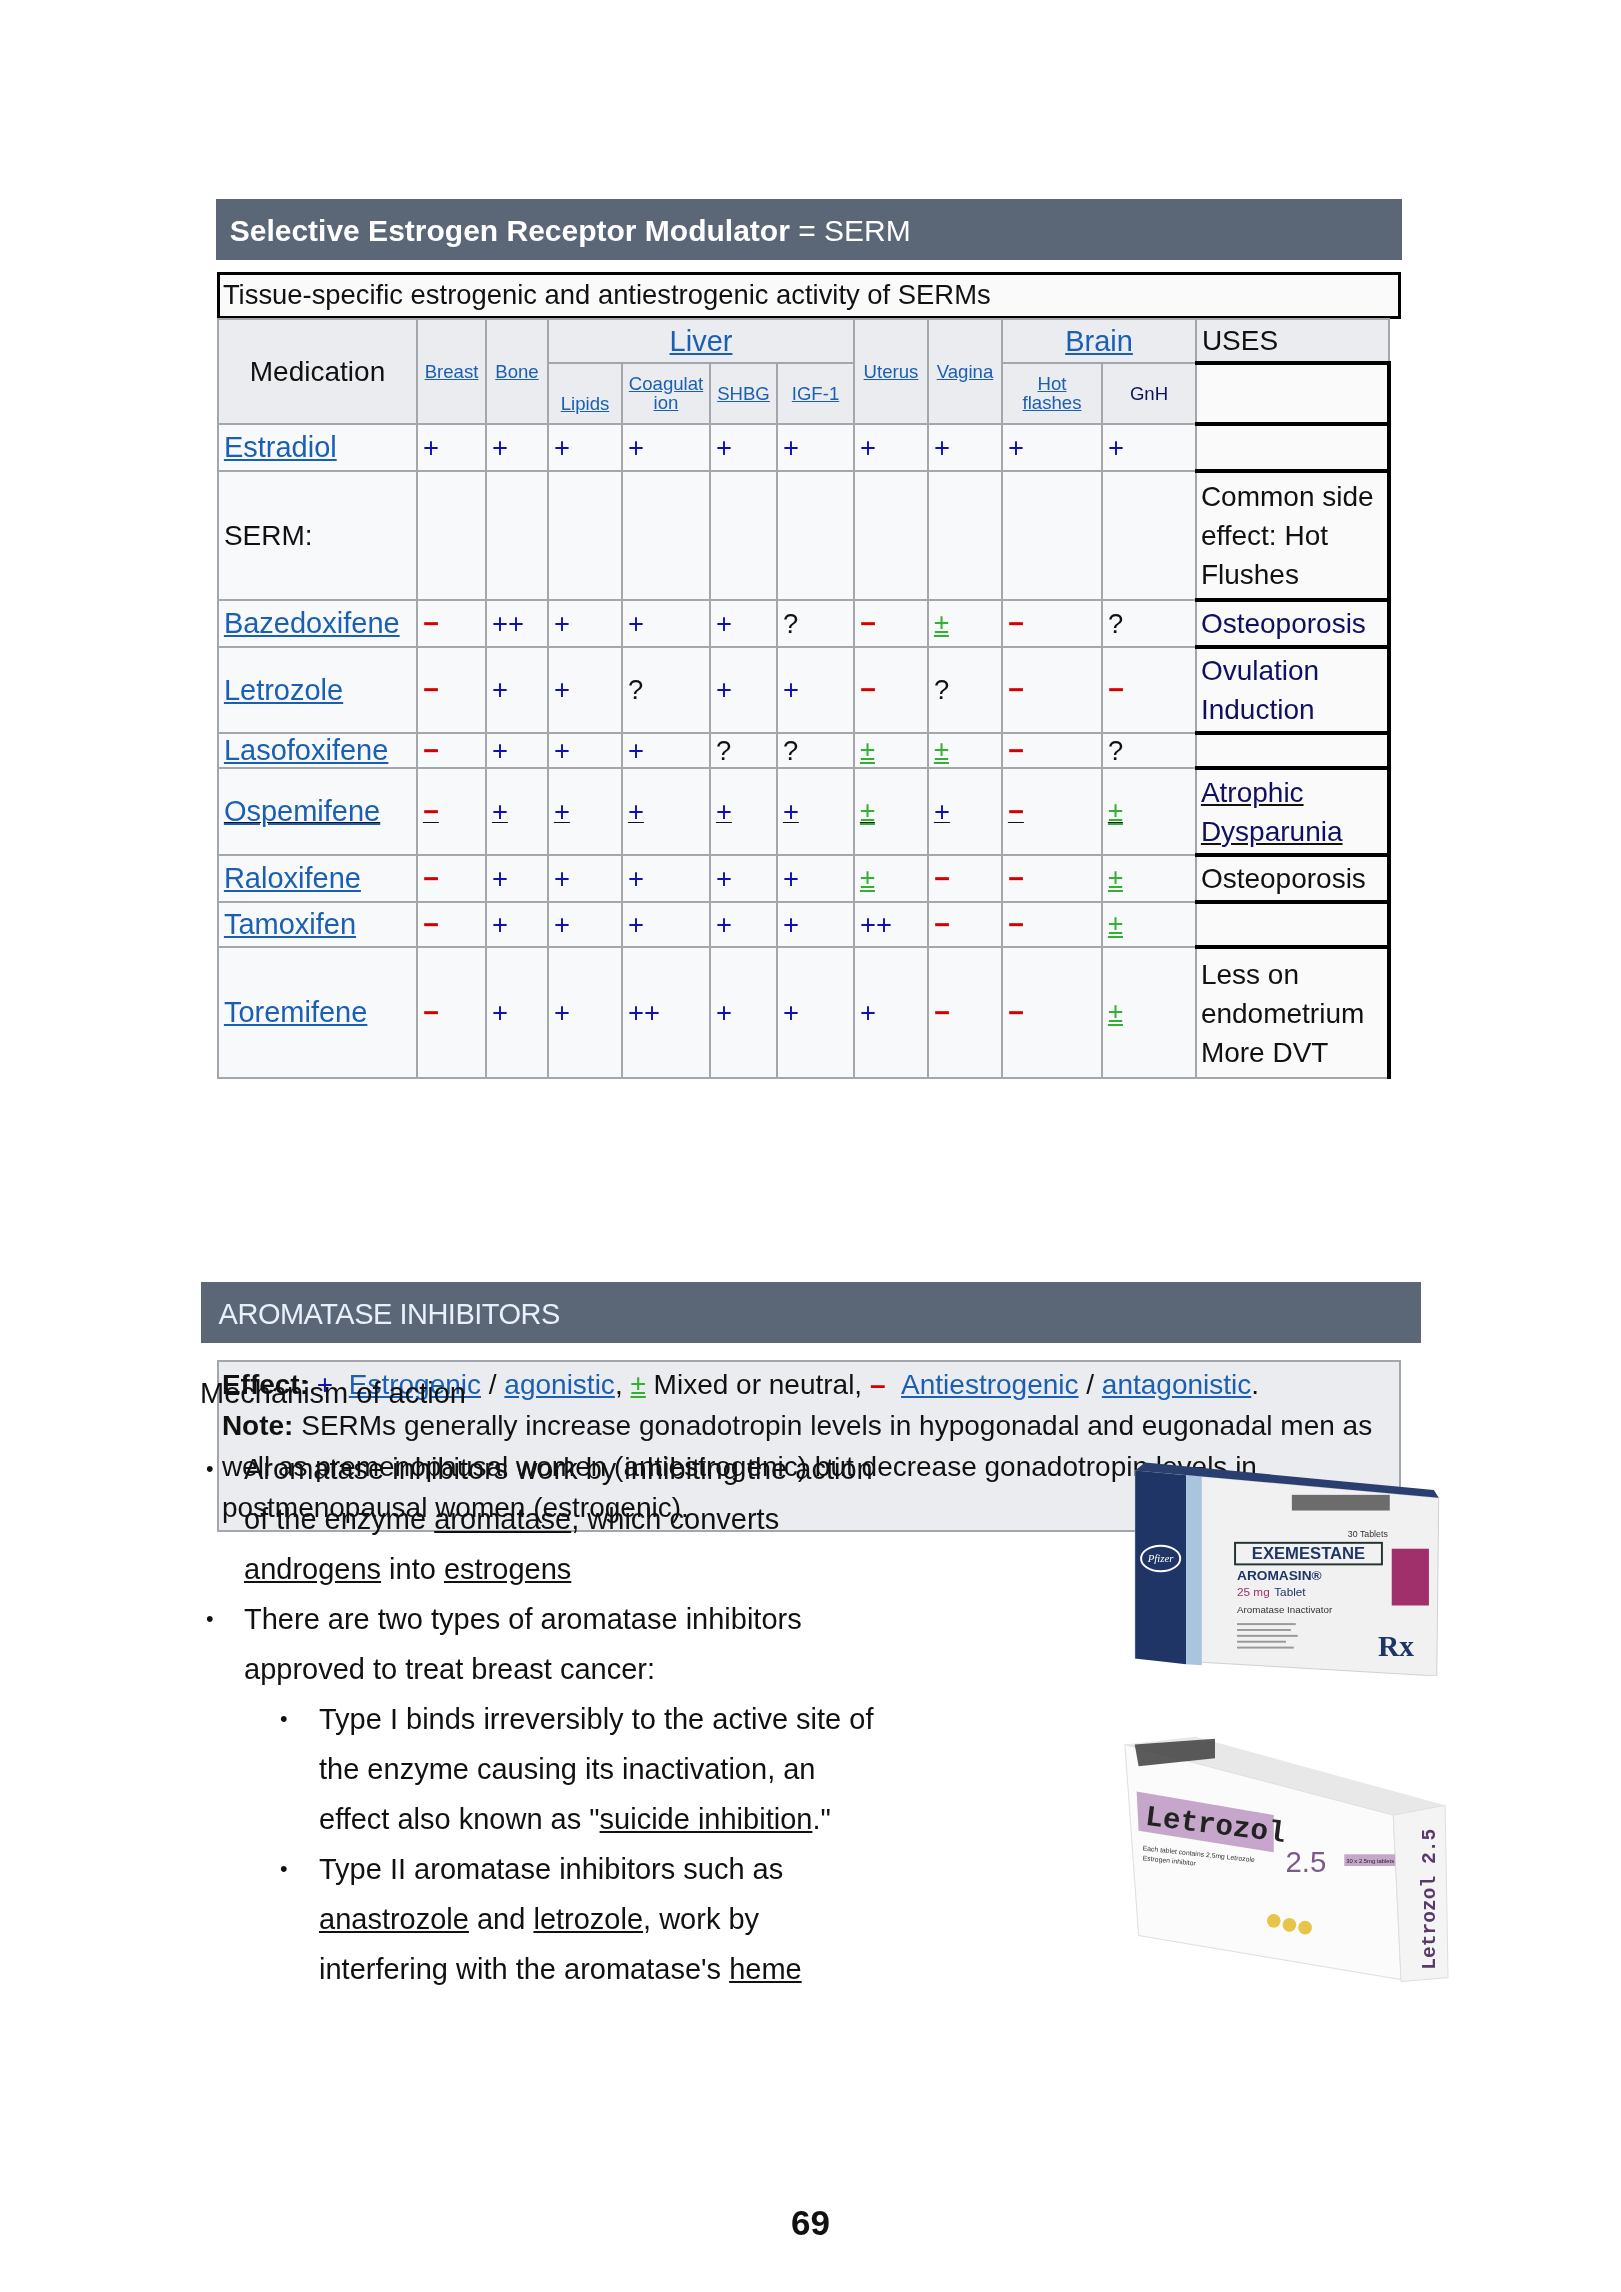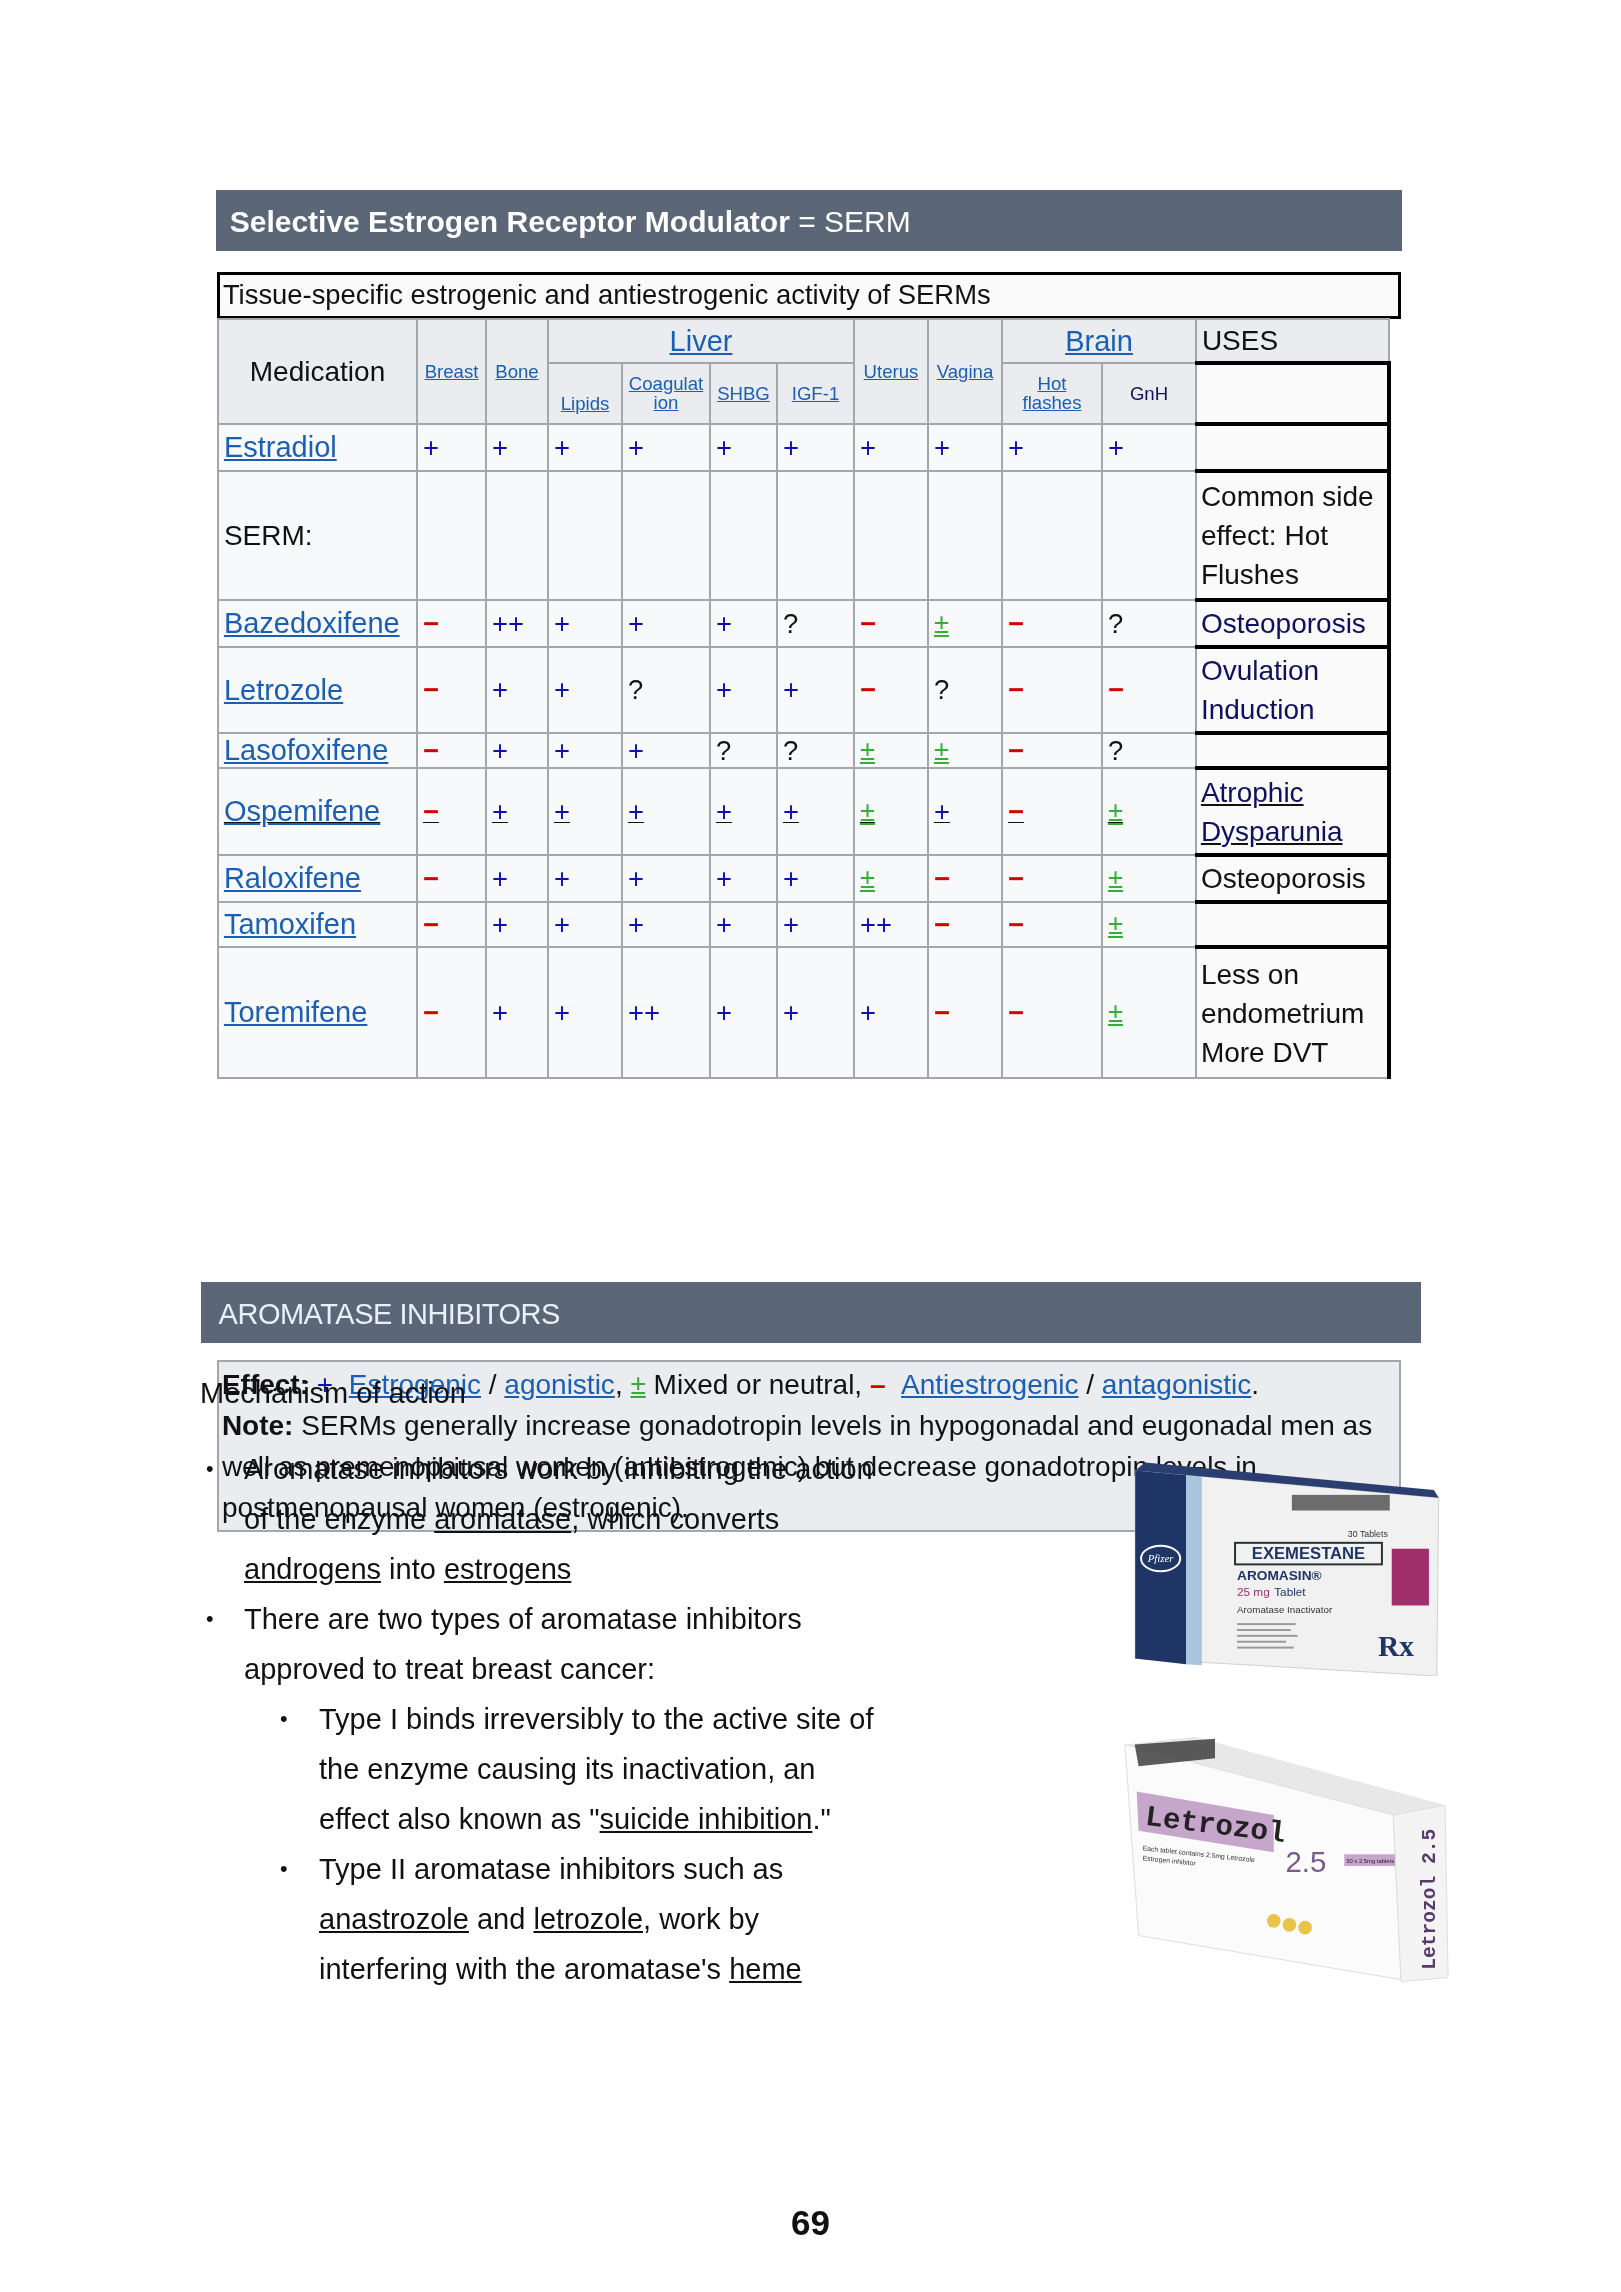--- a/index.html
+++ b/index.html
@@ -1,19 +1,19 @@
 <!DOCTYPE html>
 <html><head>
 <meta charset="utf-8">
 <style>
   html, body { margin: 0; padding: 0; background: #ffffff; }
   body { width: 1621px; height: 2293px; position: relative; overflow: hidden;
          font-family: "DejaVu Sans Condensed", "Liberation Sans Narrow", "Liberation Sans", sans-serif; color: #111; }
   .bar { position: absolute; background: #5b6677; color: #ffffff; box-sizing: border-box; }
-  .bar-serm { left: 216px; top: 190px; width: 1186px; height: 61px; padding: 13.7px 13.7px; font-size: 30px; }
+  .bar-serm { left: 216px; top: 199px; width: 1186px; height: 61px; padding: 13.7px 13.7px; font-size: 30px; }
   .bar-serm .bold { font-family: "Liberation Sans", sans-serif; font-weight: bold; }
   .bar-serm .light { font-family: "Liberation Sans Narrow", "Liberation Sans", sans-serif; font-weight: normal; }
   .bar-ai { left: 201px; top: 1282px; width: 1220px; height: 61px; padding: 15.7px 17.6px;
             font-family: "Liberation Sans", sans-serif; font-weight: normal; font-size: 29px; letter-spacing: -0.5px; color: #e8f1fb; }
 
   .tbl-wrap { position: absolute; left: 217px; top: 272px; width: 1186px; }
   .caption { position: absolute; left: 0; top: 0; width: 1184px; height: 47px; box-sizing: border-box;
              border: 3.9px solid #000; background: #fafafa; font-size: 27.4px; padding: 3.9px 2.9px; white-space: nowrap;
              font-family: "Liberation Sans Narrow", "Liberation Sans", sans-serif; }
   table.serm { position: absolute; left: 0; top: 46px; border-collapse: collapse; table-layout: fixed; }

